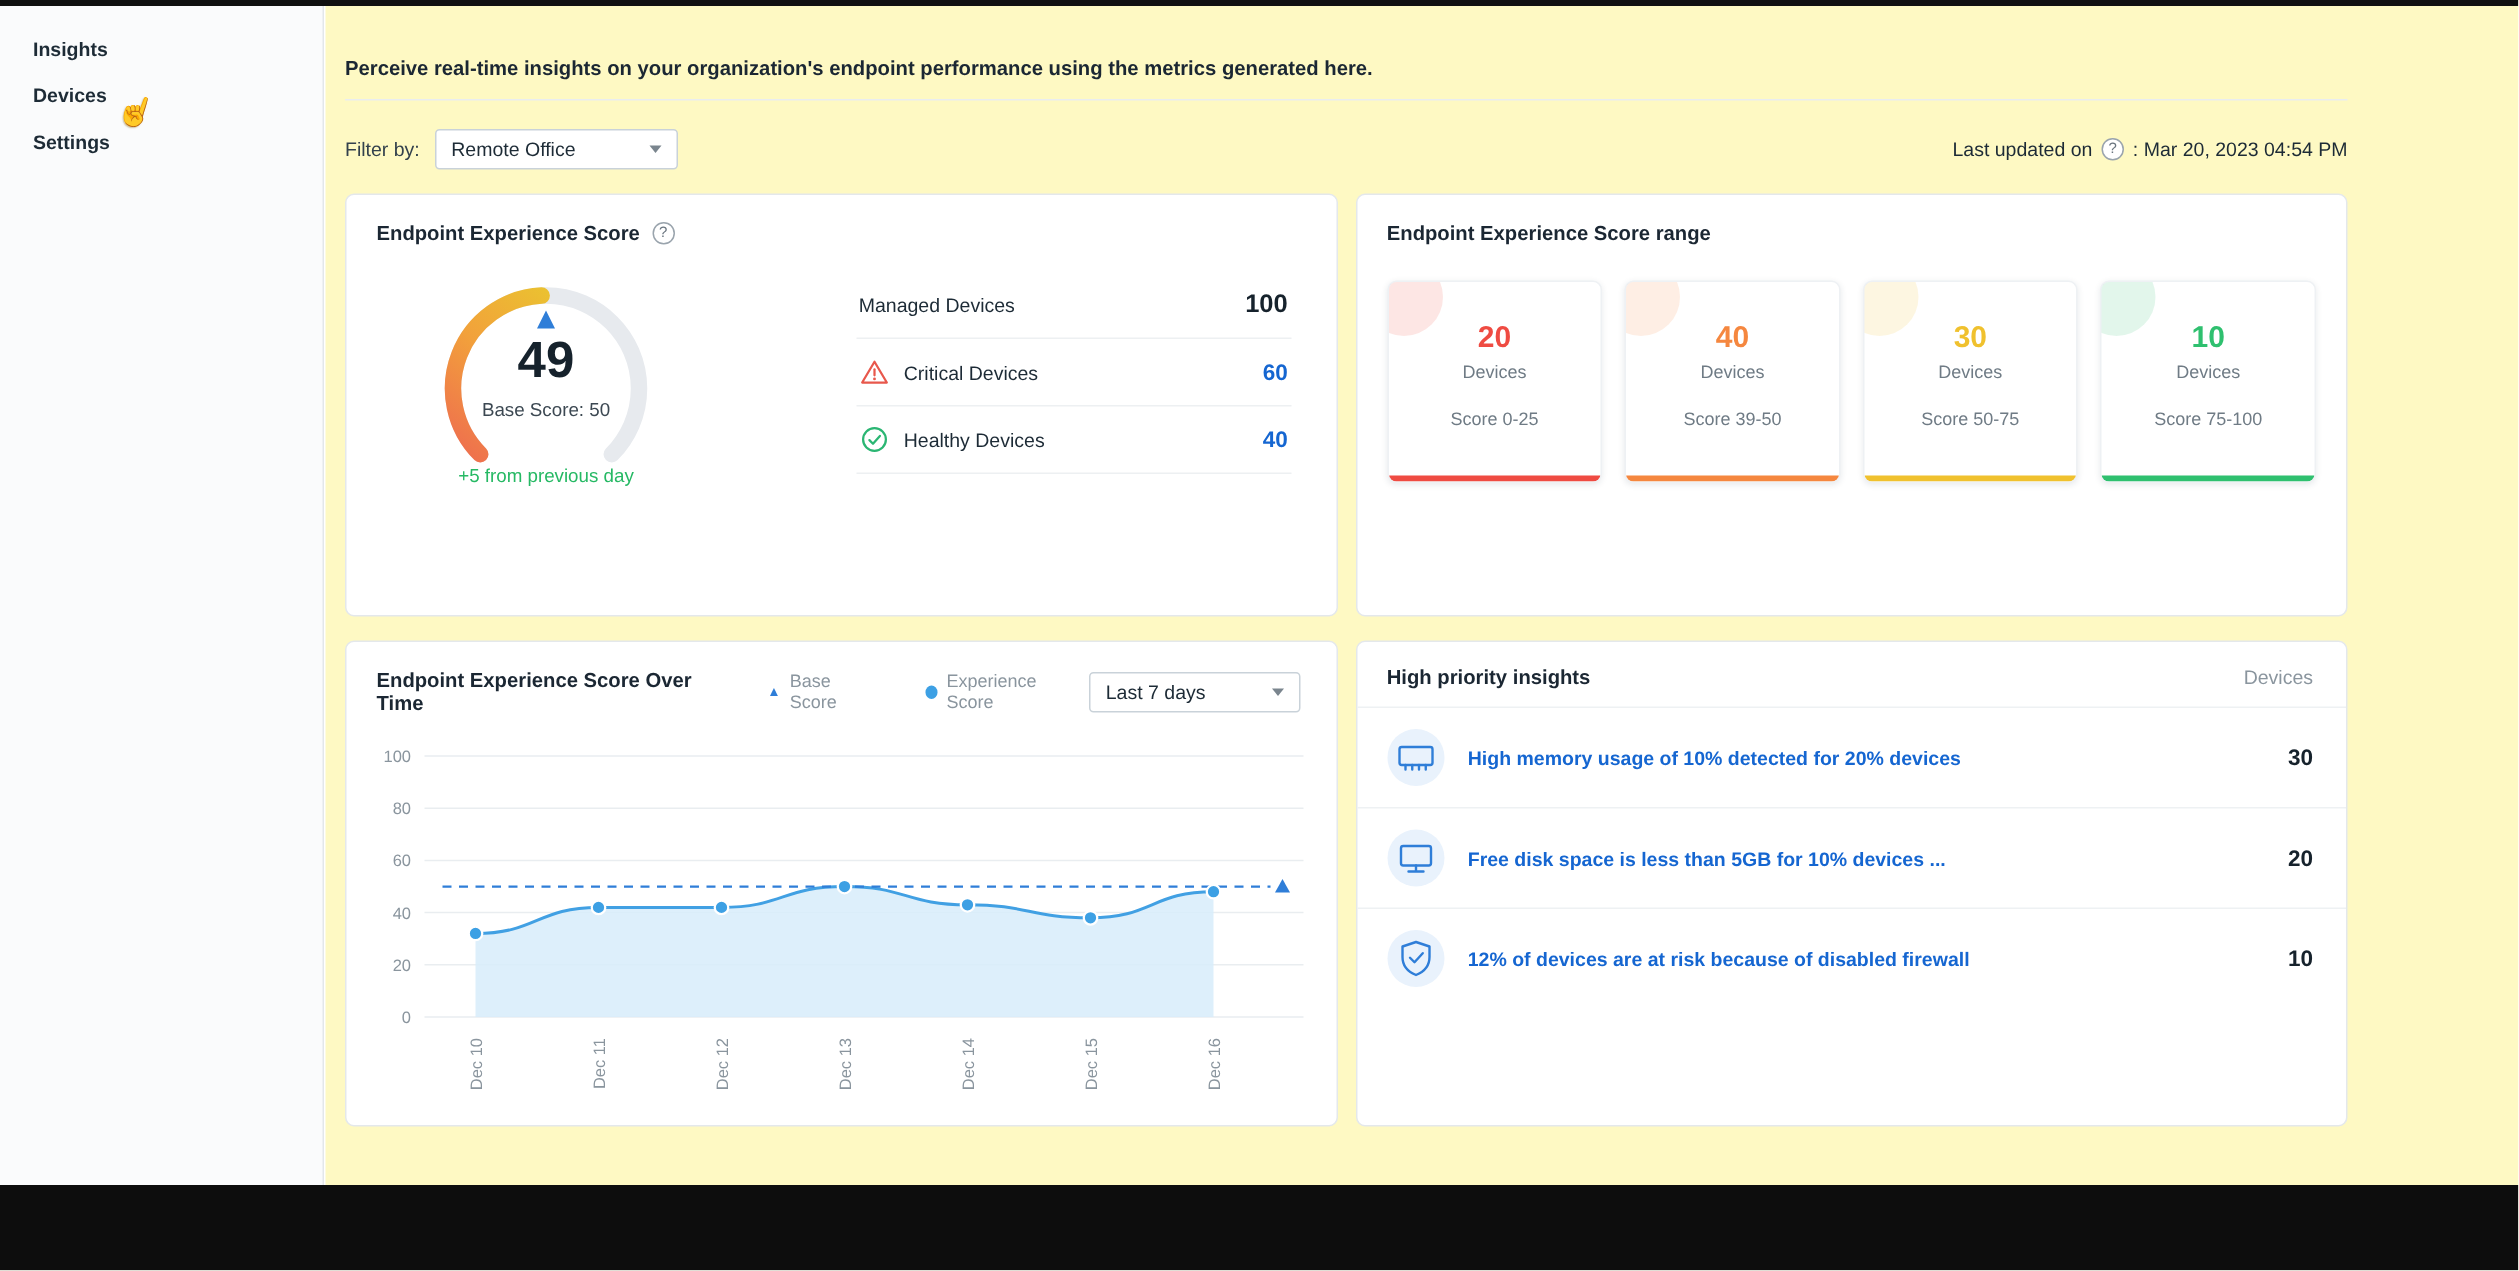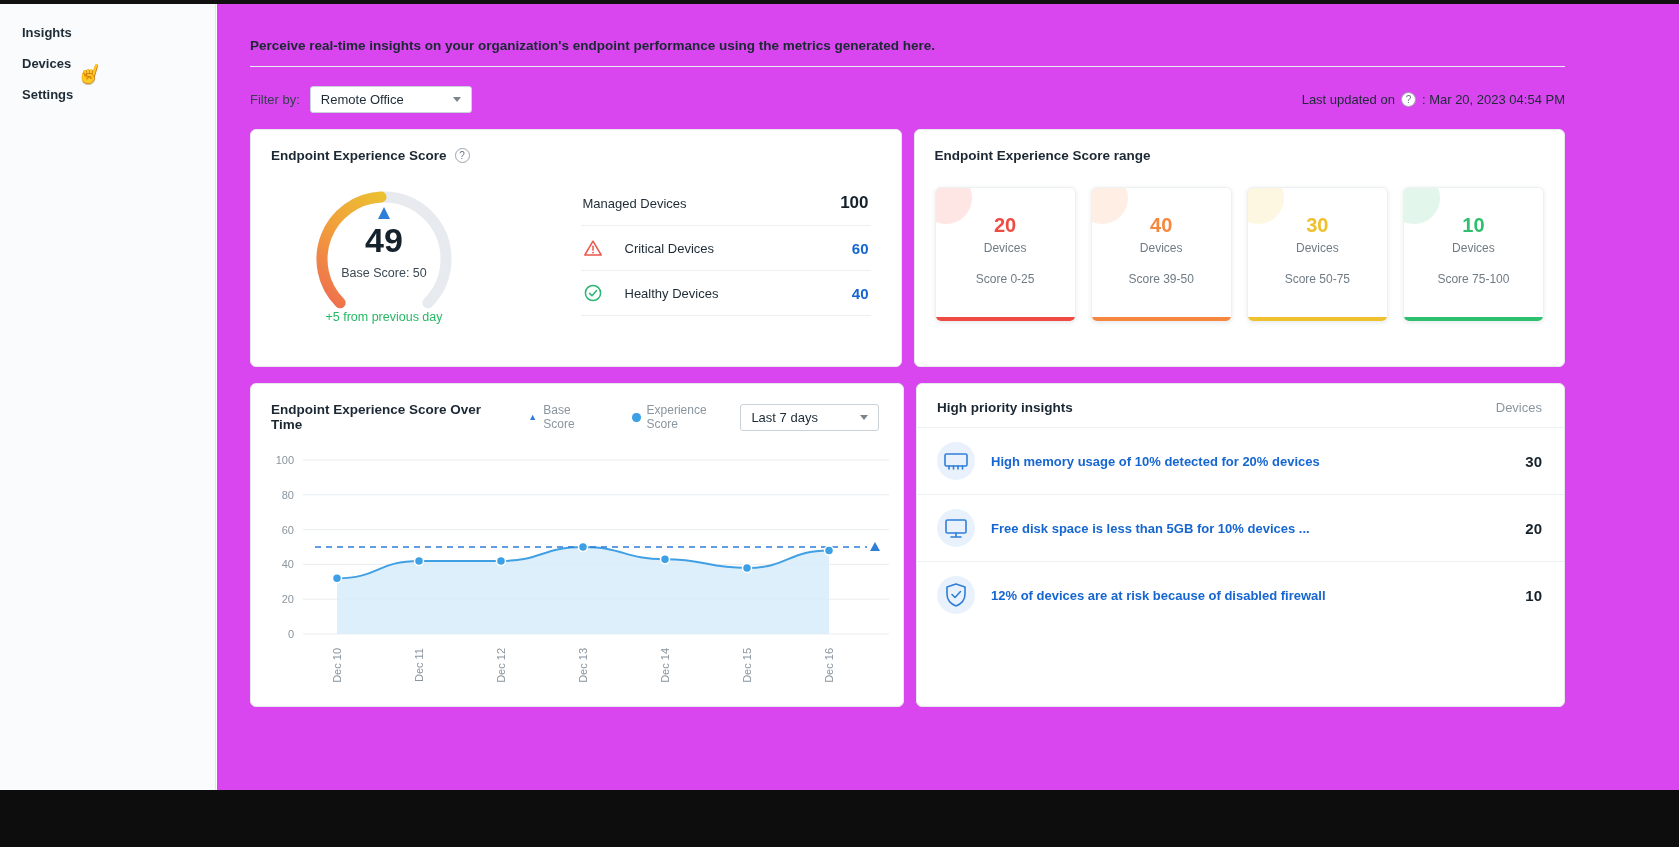--- a/index.html
+++ b/index.html
@@ -12,52 +12,52 @@
 
   .app { position:absolute; top:4px; left:0; right:0; height:786px; background:#fff; }
 
   
   .sidebar { position:absolute; top:0; left:0; width:216px; height:100%; background:#fafbfc; border-right:1px solid #e3e7ea; padding-top:12px; }
   .side-item { position:relative; margin:2px 8px; padding:7px 10px 7px 14px; font-size:13px; font-weight:600; color:#1d2b36; border-radius:3px; cursor:pointer; }
   .side-item.active { background:#dde7f1; }
   .hand-cursor { position:absolute; left:78px; top:58px; font-size:20px; color:#e5b63a; transform:rotate(18deg); text-shadow:0 1px 1px rgba(120,90,0,.35); z-index:5; }
 
   
-  .main { position:absolute; top:0; left:217px; right:0; bottom:0; background:#d946ef;padding-left:20px; }
+  .main { position:absolute; top:0; left:217px; right:0; bottom:0; background:#fef9c3; }
   .content { margin:0 114px 0 13px; }
   .page-desc { margin-top:34px; font-size:13.5px; font-weight:bold; color:#1b2733; }
   .desc-divider { border-bottom:1px solid #e9edf0; margin-top:13px; }
 
   .filter-row { display:flex; align-items:center; margin-top:18px; height:28px; }
   .filter-label { font-size:13px; color:#33414c; margin-right:10px; }
   .select-box { display:flex; align-items:center; border:1px solid #c9d2d9; border-radius:3px; background:#fff; height:27px; padding:0 10px; font-size:13px; color:#1d2b36; cursor:pointer; }
   .select-box .caret { margin-left:auto; width:0; height:0; border-left:4px solid transparent; border-right:4px solid transparent; border-top:5px solid #7a858e; }
   .filter-select { width:162px; }
   .updated-group { margin-left:auto; display:flex; align-items:center; font-size:13px; color:#1d2b36; gap:6px; }
   .help-chip { display:inline-flex; align-items:center; justify-content:center; width:15px; height:15px; border:1px solid #9aa4ad; border-radius:50%; color:#6b7680; font-size:10px; cursor:pointer; background:#fff; }
 
   .cards-row { display:flex; gap:12px; margin-top:16px; }
   .card { flex:1; background:#fff; border:1px solid #e4e8eb; border-radius:6px; position:relative; }
-  .row1 .card { height:238px; }
+  .row1 .card { height:282px; }
   .row2 .card { height:324px; }
   .card-title-row { display:flex; align-items:center; padding:18px 20px 0 20px; gap:8px; }
   .card-title { font-size:13.5px; font-weight:bold; color:#1b2733; }
 
   
   .score-body { display:flex; padding:6px 14px 0 38px; }
   .gauge-wrap { position:relative; width:190px; height:168px; margin-top:2px; }
   .gauge-track { stroke:#e7eaee; stroke-width:11; fill:none; stroke-linecap:round; }
   .gauge-value { stroke:url(#gaugeGrad); stroke-width:11; fill:none; stroke-linecap:round; }
   .gauge-pointer { fill:#2f7ed8; }
   .gauge-score { position:absolute; top:50px; left:0; width:100%; text-align:center; font-size:34px; font-weight:bold; color:#16222c; }
   .gauge-base { position:absolute; top:95px; left:0; width:100%; text-align:center; font-size:12.5px; color:#3c4852; }
   .gauge-delta { position:absolute; top:139px; left:0; width:100%; text-align:center; font-size:12.5px; color:#26b964; }
 
   .stats { margin-left:auto; width:290px; margin-top:12px; margin-right:16px; }
-  .stat-row { display:flex; align-items:center; border-bottom:1px solid #edf0f2; padding:12px 2px;gap:12px; }
+  .stat-row { display:flex; align-items:center; border-bottom:1px solid #edf0f2; padding:12px 2px; }
   .stat-icon { display:inline-flex; width:20px; height:20px; margin-right:10px; }
   .stat-label { font-size:13px; color:#1d2b36; }
   .stat-value { margin-left:auto; font-size:15px; font-weight:bold; color:#1566d1; }
   .stat-value.dark { font-size:17px; color:#16222c; }
 
   
   .range-row { display:flex; gap:15px; padding:24px 20px 0 20px; }
   .range-box { position:relative; flex:1; height:135px; background:#fff; border:1px solid #eef1f4; border-radius:6px; box-shadow:0 1px 4px rgba(25,45,65,.10); text-align:center; overflow:hidden; cursor:pointer; }
   .range-box::before { content:""; position:absolute; top:-16px; left:-16px; width:52px; height:52px; border-radius:50%; background:var(--rc); opacity:.14; }
   .range-count { margin-top:26px; font-size:20px; font-weight:bold; color:var(--rc); }

